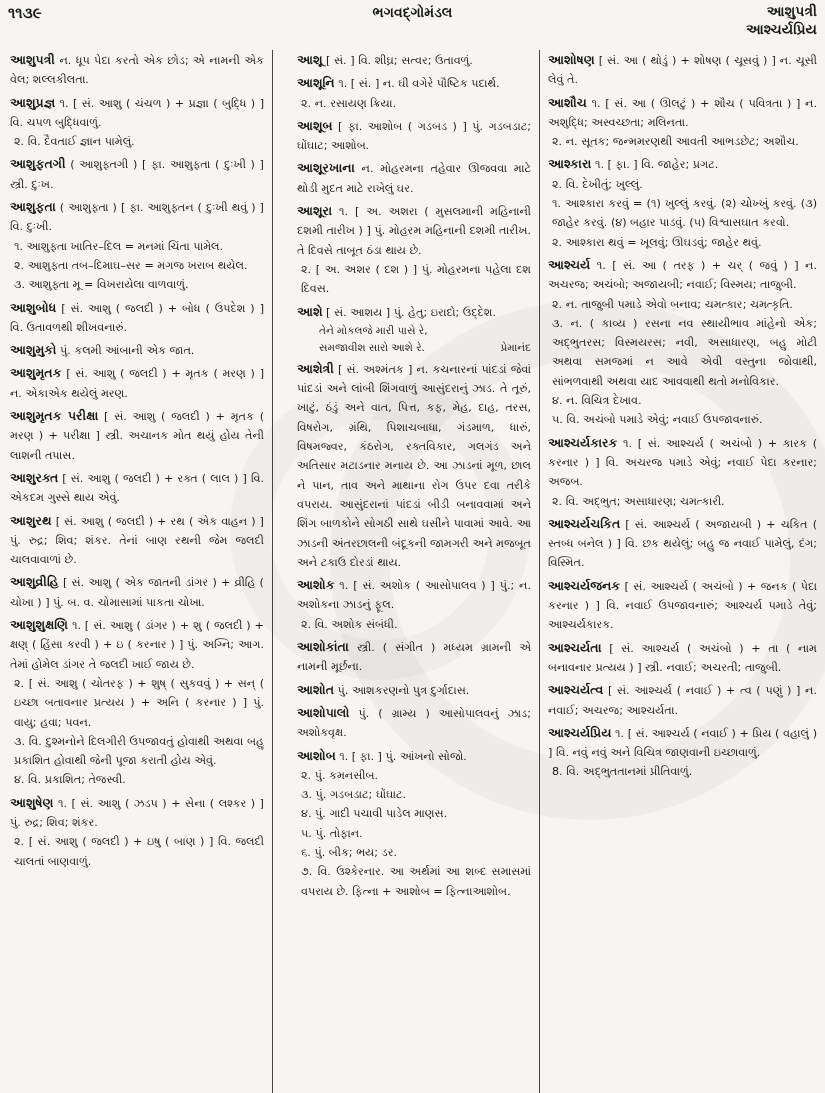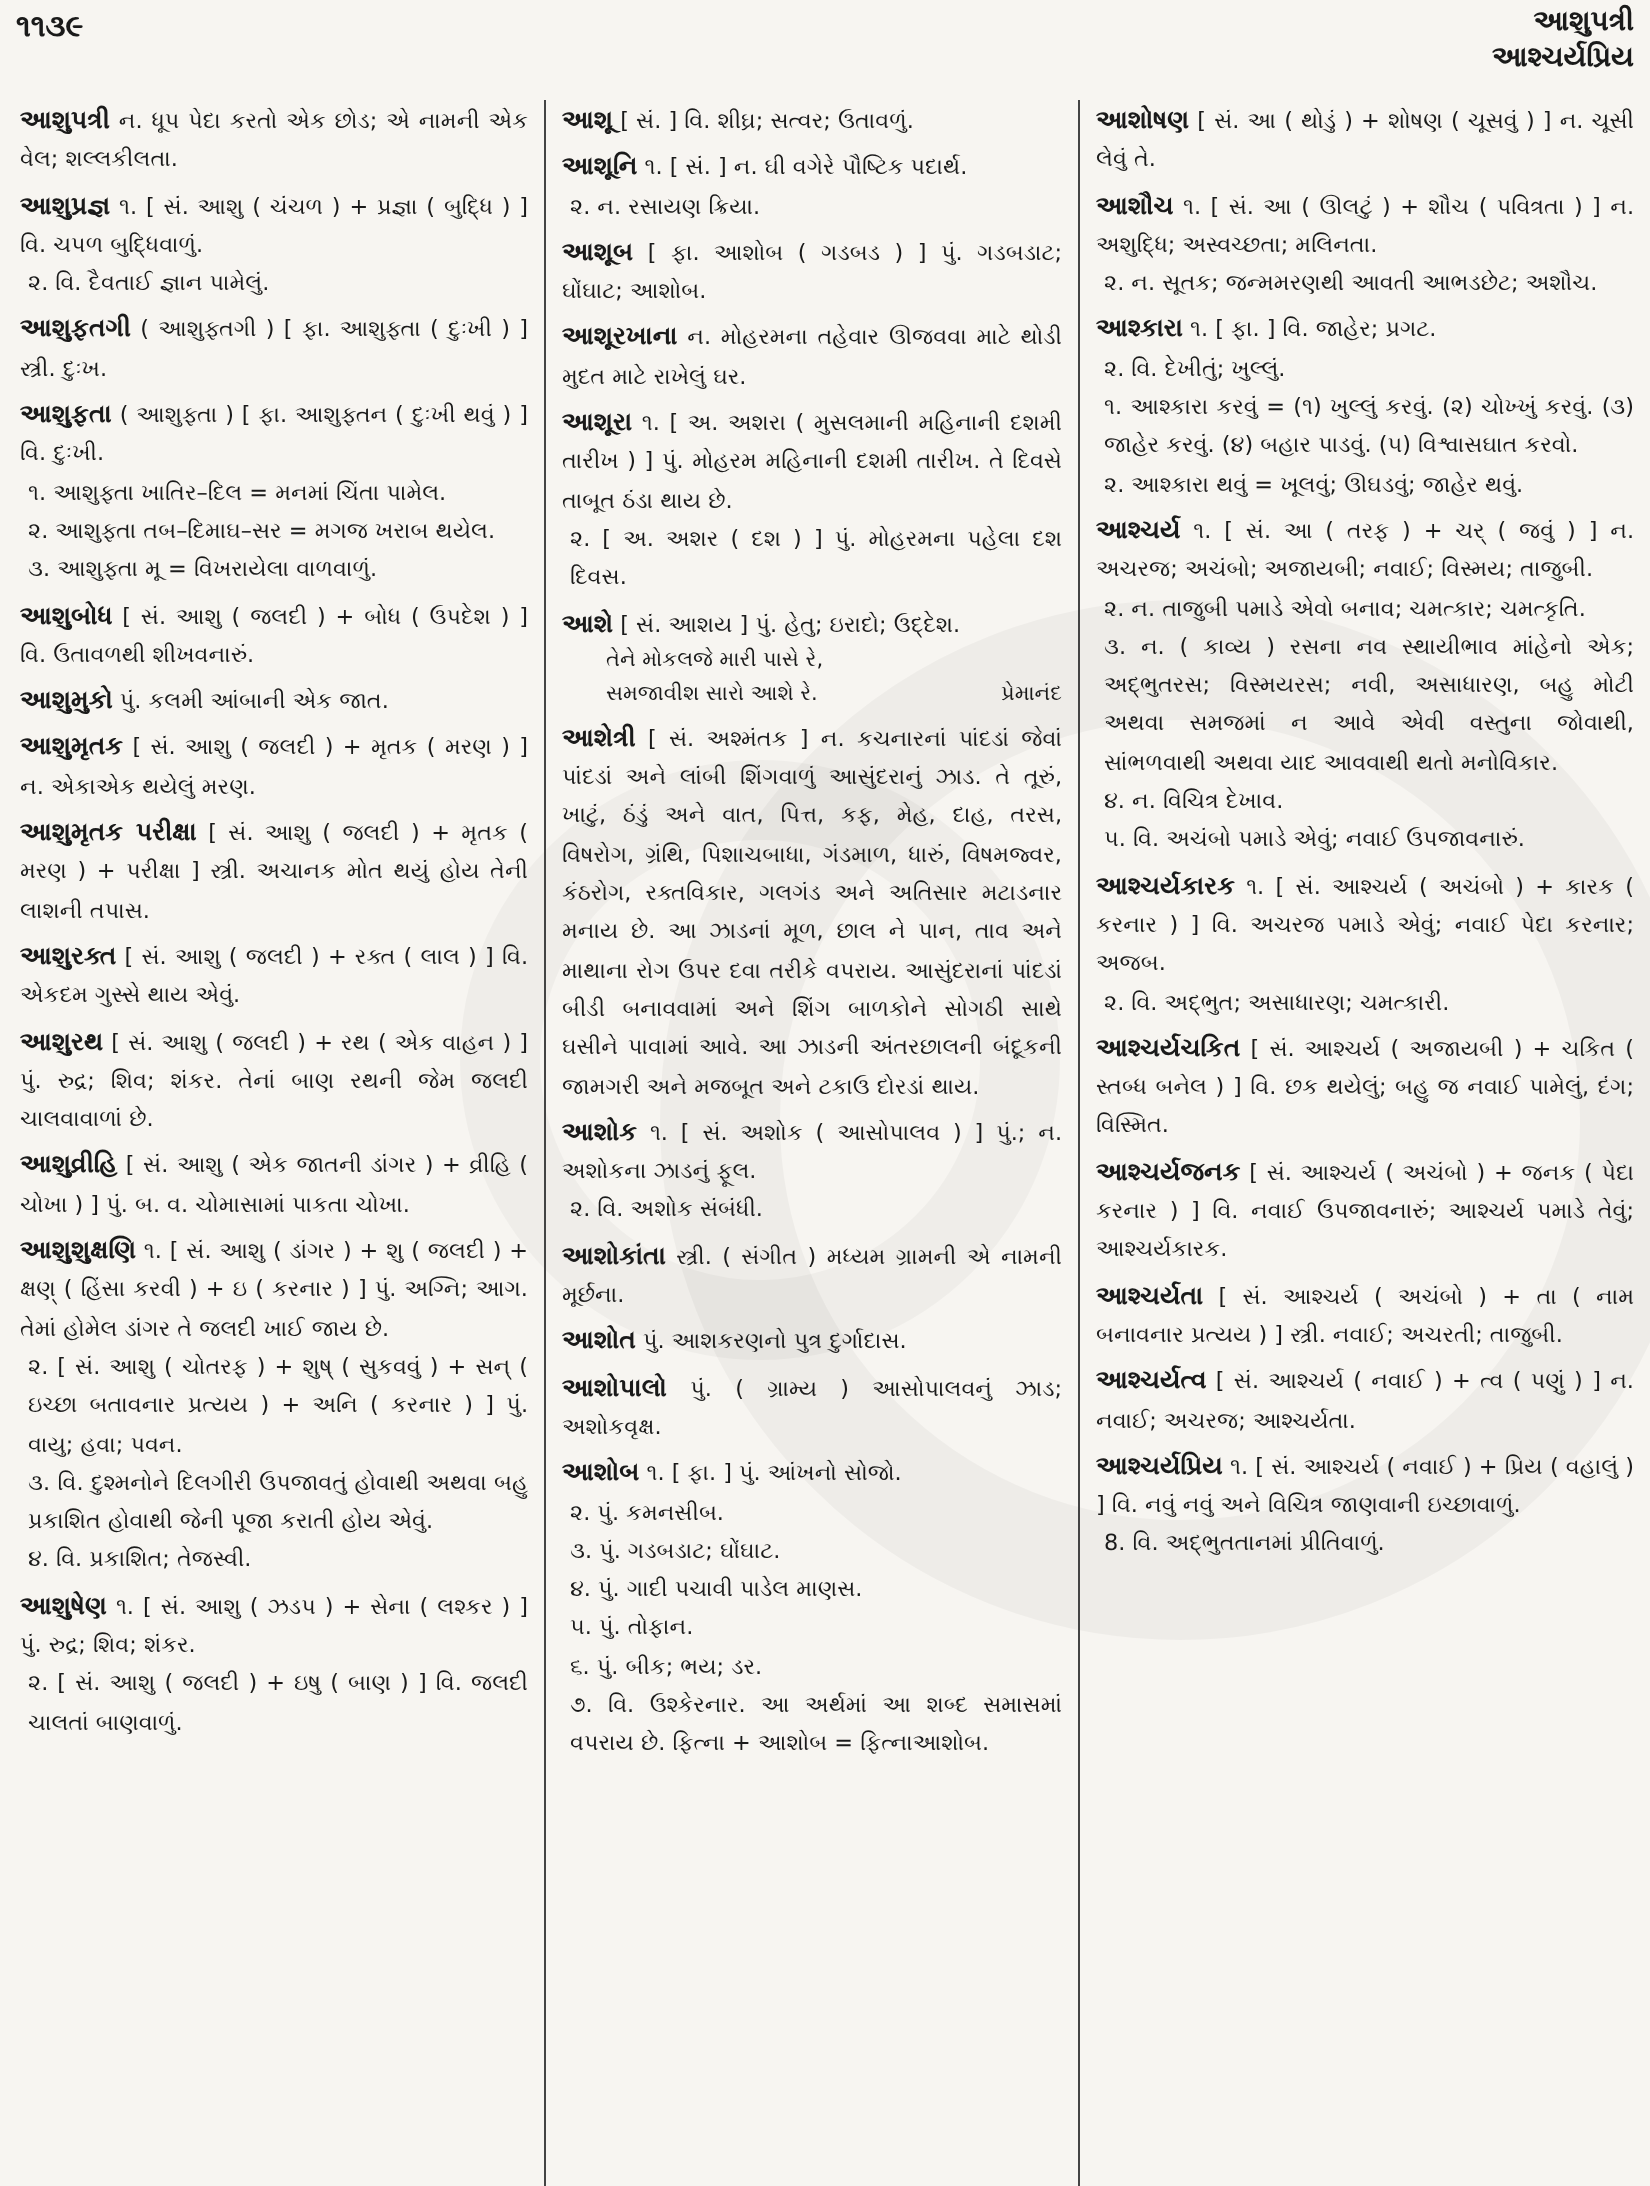--- a/index.html
+++ b/index.html
@@ -40,36 +40,37 @@
     position: absolute; left: 0; top: 50px; width: 825px; height: 1043px;
     display: flex;
     justify-content: flex-end;
   }
   .col {
     box-sizing: border-box; padding: 0 8px 0 10px;
     font-size: 11.2px; line-height: 19.3px;
     overflow: hidden;
   }
   .col1 { width: 272px; }
-  .col2 { width: 268px; border-left: 1px solid #444; border-right: 1px solid #444; padding-left: 8px; }
+  .col2 { width: 268px; border-left: 1px solid #444; border-right: 1px solid #444; padding-left: 24px; }
   .col3 { width: 285px; padding-left: 8px; }
   .entry { margin-bottom: 3px; text-align: justify; }
   .hw { font-weight: bold; font-size: 12.5px; }
   .sense { padding-left: 4px; }
   .quote { padding-left: 22px; font-size: 10.5px; line-height: 17px; }
   .quote .author { float: right; }
 </style>
 </head>
 <body>
 
 <div class="watermark"></div>
 <div class="watermark2"></div>
 
 <div class="header">
   <div class="page-num">૧૧૩૯</div>
+  <div class="running-title">ભગવદ્ગોમંડલ</div>
   <div class="guide">
     <div>આશુપત્રી</div>
     <div>આશ્ચર્યપ્રિય</div>
   </div>
 </div>
 
 <div class="columns">
   <div class="col col1">
       <div class="entry">
         <div><span class="hw">આશુપત્રી</span> <span>ન. ધૂપ પેદા કરતો એક છોડ; એ નામની એક વેલ; શલ્લકીલતા.</span></div>

